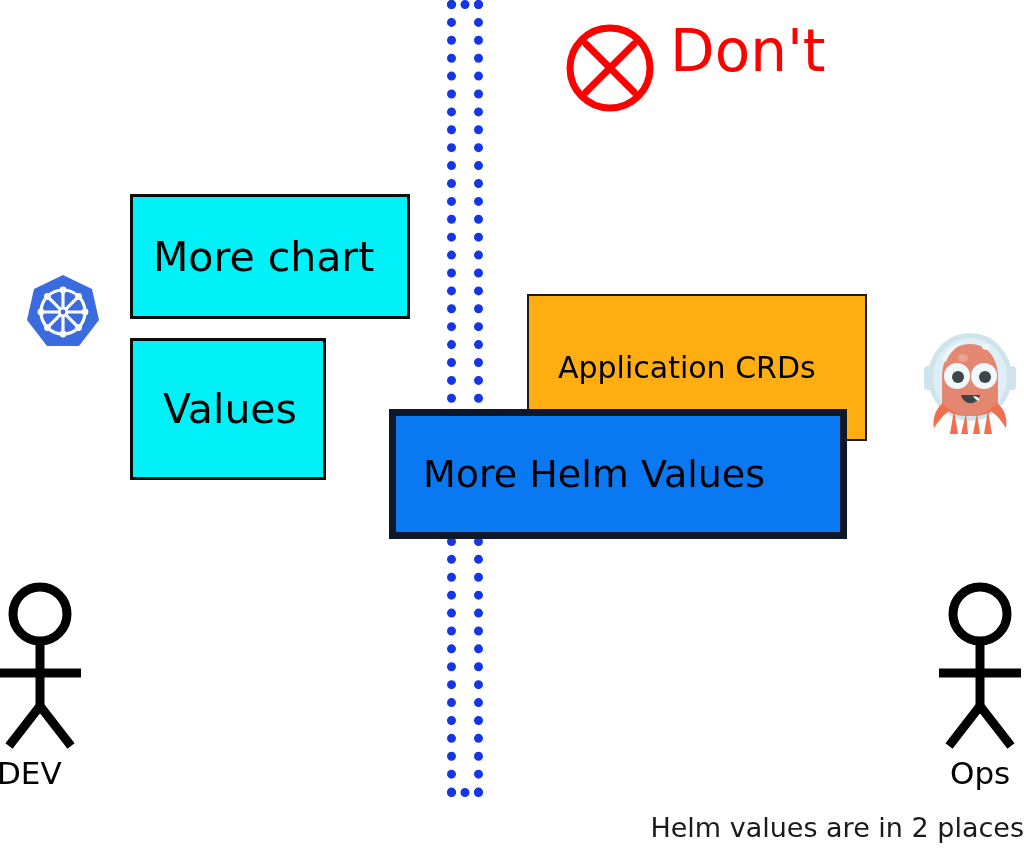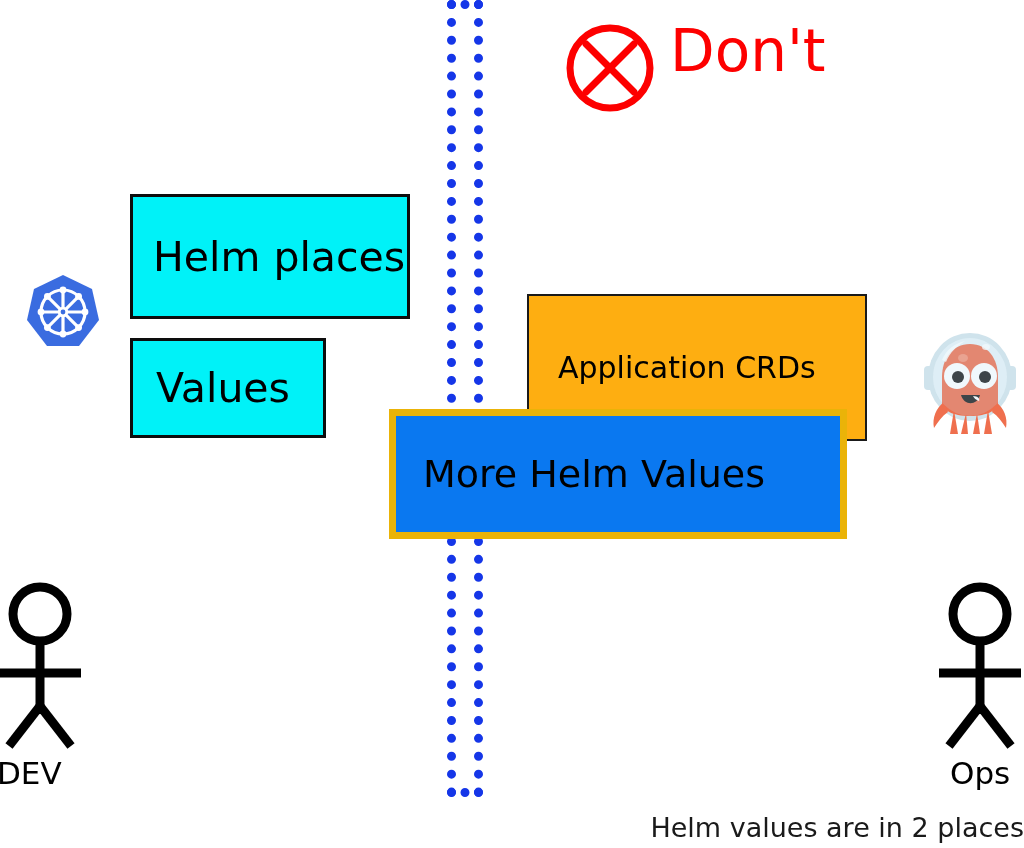--- a/index.html
+++ b/index.html
@@ -34,42 +34,42 @@
     left: 130px;  top: 194px;
     width: 280px; height: 125px;
     background: #00f2f8;
     border: 3px solid #0d0d0d;
     padding-left: 20px;
   }
   .box-helm-chart .box-label { font-size: 41px; }
 
   .box-values {
     left: 130px;  top: 338px;
-    width: 196px; height: 100px;
+    width: 196px; height: 142px;
     background: #00f2f8;
     border: 3px solid #0d0d0d;
-    padding-left: 23px;
+    padding-left: 30px;
   }
   .box-values .box-label { font-size: 41px; }
 
   .box-app-crds {
     left: 527px;  top: 294px;
     width: 340px; height: 147px;
     background: #feae11;
     border: 2px solid #1a1a1a;
     padding-left: 29px;
     z-index: 3;
   }
   .box-app-crds .box-label { font-size: 30px; text-align: right; }
 
   .box-more-helm {
     left: 389px;  top: 409px;
     width: 458px; height: 130px;
     background: #0a78f0;
-    border: 7px solid #eab308;
+    border: 7px solid #0f172a;
     padding-left: 27px;
     z-index: 4;
     text-align: right;
   }
   .box-more-helm .box-label { font-size: 38px; }
 
   
   .dotted-band {
     left: 447px;  top: 0px;
     width: 36px;  height: 797px;
@@ -126,21 +126,21 @@
       <svg width="108" height="92" viewBox="0 0 108 92">
         <circle cx="54" cy="46" r="40" fill="none" stroke="#fd0000" stroke-width="7"></circle>
         <line x1="30" y1="22" x2="78" y2="70" stroke="#fd0000" stroke-width="7" stroke-linecap="round"></line>
         <line x1="78" y1="22" x2="30" y2="70" stroke="#fd0000" stroke-width="7" stroke-linecap="round"></line>
       </svg>
       <span class="dont-text">Don't</span>
     </div>
   </div>
 
   <div class="abs box box-helm-chart">
-    <span class="box-label">Helm places</span>
+    <span class="box-label">More chart</span>
   </div>
 
   <div class="abs box box-values">
     <span class="box-label">Values</span>
   </div>
 
   <div class="abs box box-app-crds">
     <span class="box-label">Application CRDs</span>
   </div>
 

